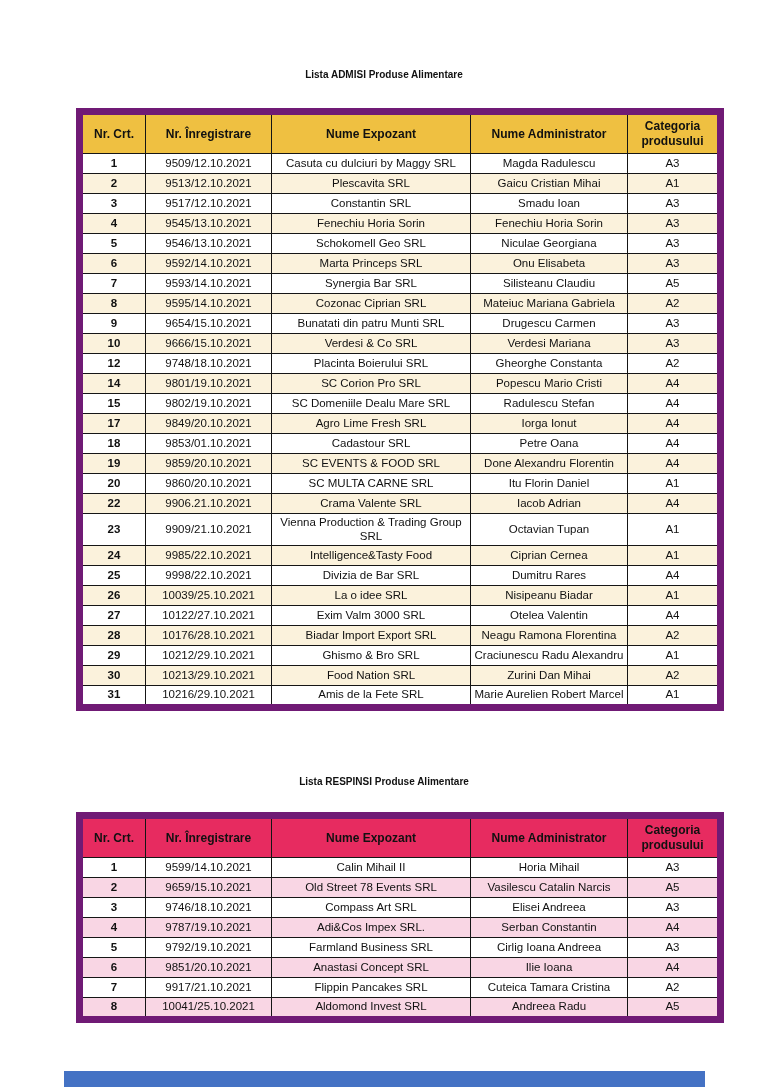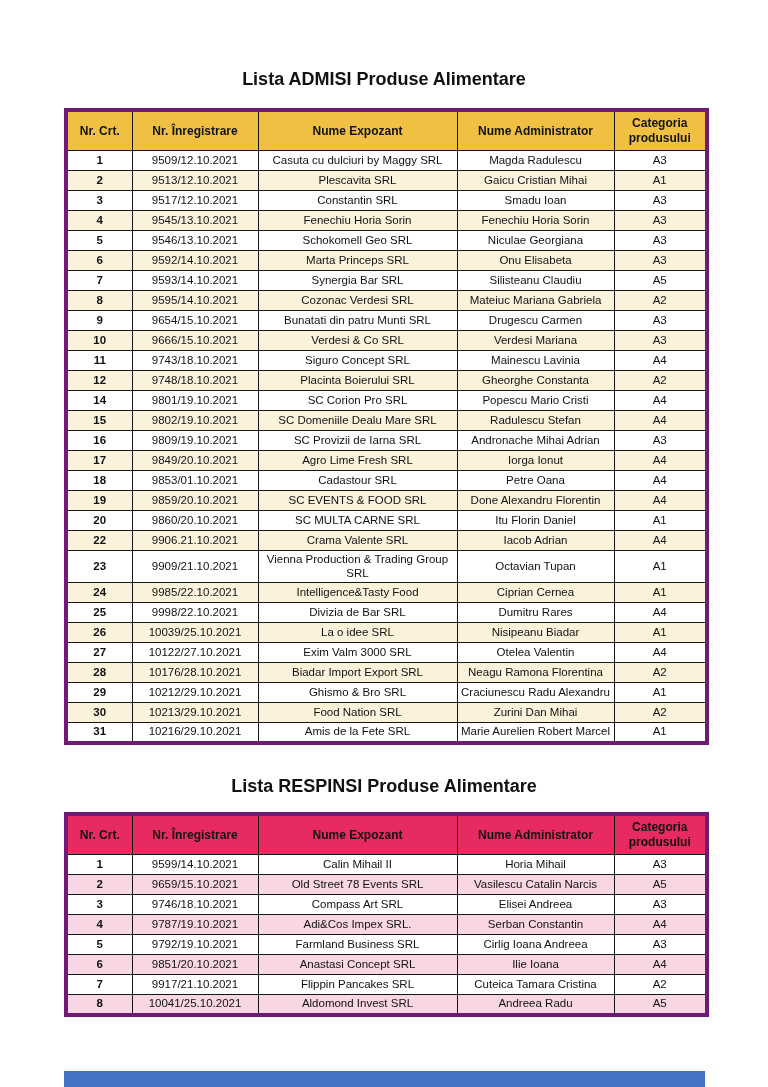--- a/index.html
+++ b/index.html
@@ -8,34 +8,34 @@
     width: 768px; height: 1087px;
     font-family: "Liberation Sans", "DejaVu Sans", sans-serif;
     color: #111111;
     position: relative;
     overflow: hidden;
   }
   .page-title {
     position: absolute;
     left: 0; width: 768px;
     text-align: center;
-    font-size: 18px;
+    font-size: 10px;
     font-weight: bold;
     color: #111111;
   }
   #admisi-title { top: 69px; }
   #respinsi-title { top: 776px; text-align: center; }
 
   table.data-table {
     position: absolute;
-    left: 64px;
+    left: 76px;
     width: 641px;
     border-collapse: collapse;
     table-layout: fixed;
-    border: 4px solid #701a75;
+    border: 7px solid #701a75;
   }
   #admisi-table { top: 108px; }
   #respinsi-table { top: 812px; }
 
   table.data-table th, table.data-table td {
     border: 1px solid #151515;
     text-align: center;
     vertical-align: middle;
   }
   table.data-table th {
@@ -134,72 +134,58 @@
       <tr>
         <td class="col-nr">7</td>
         <td>9593/14.10.2021</td>
         <td>Synergia Bar SRL</td>
         <td>Silisteanu Claudiu</td>
         <td>A5</td>
       </tr>
       <tr>
         <td class="col-nr">8</td>
         <td>9595/14.10.2021</td>
-        <td>Cozonac Verdesi SRL</td>
+        <td>Cozonac Ciprian SRL</td>
         <td>Mateiuc Mariana Gabriela</td>
         <td>A2</td>
       </tr>
       <tr>
         <td class="col-nr">9</td>
         <td>9654/15.10.2021</td>
         <td>Bunatati din patru Munti SRL</td>
         <td>Drugescu Carmen</td>
         <td>A3</td>
       </tr>
       <tr>
         <td class="col-nr">10</td>
         <td>9666/15.10.2021</td>
         <td>Verdesi &amp; Co SRL</td>
         <td>Verdesi Mariana</td>
         <td>A3</td>
       </tr>
       <tr>
-        <td class="col-nr">11</td>
-        <td>9743/18.10.2021</td>
-        <td>Siguro Concept SRL</td>
-        <td>Mainescu Lavinia</td>
-        <td>A4</td>
-      </tr>
-      <tr>
         <td class="col-nr">12</td>
         <td>9748/18.10.2021</td>
         <td>Placinta Boierului SRL</td>
         <td>Gheorghe Constanta</td>
         <td>A2</td>
       </tr>
       <tr>
         <td class="col-nr">14</td>
         <td>9801/19.10.2021</td>
         <td>SC Corion Pro SRL</td>
         <td>Popescu Mario Cristi</td>
         <td>A4</td>
       </tr>
       <tr>
         <td class="col-nr">15</td>
         <td>9802/19.10.2021</td>
         <td>SC Domeniile Dealu Mare SRL</td>
         <td>Radulescu Stefan</td>
         <td>A4</td>
-      </tr>
-      <tr>
-        <td class="col-nr">16</td>
-        <td>9809/19.10.2021</td>
-        <td>SC Provizii de Iarna SRL</td>
-        <td>Andronache Mihai Adrian</td>
-        <td>A3</td>
       </tr>
       <tr>
         <td class="col-nr">17</td>
         <td>9849/20.10.2021</td>
         <td>Agro Lime Fresh SRL</td>
         <td>Iorga Ionut</td>
         <td>A4</td>
       </tr>
       <tr>
         <td class="col-nr">18</td>

